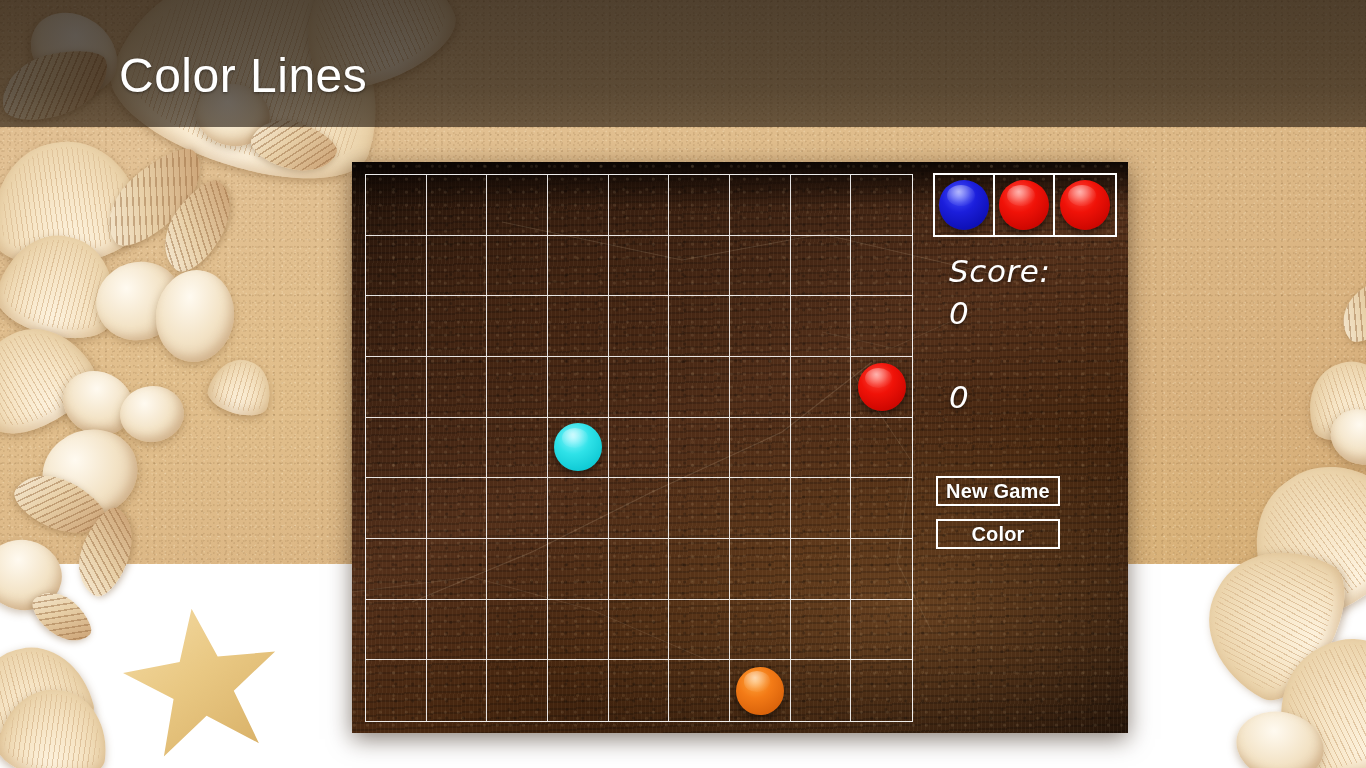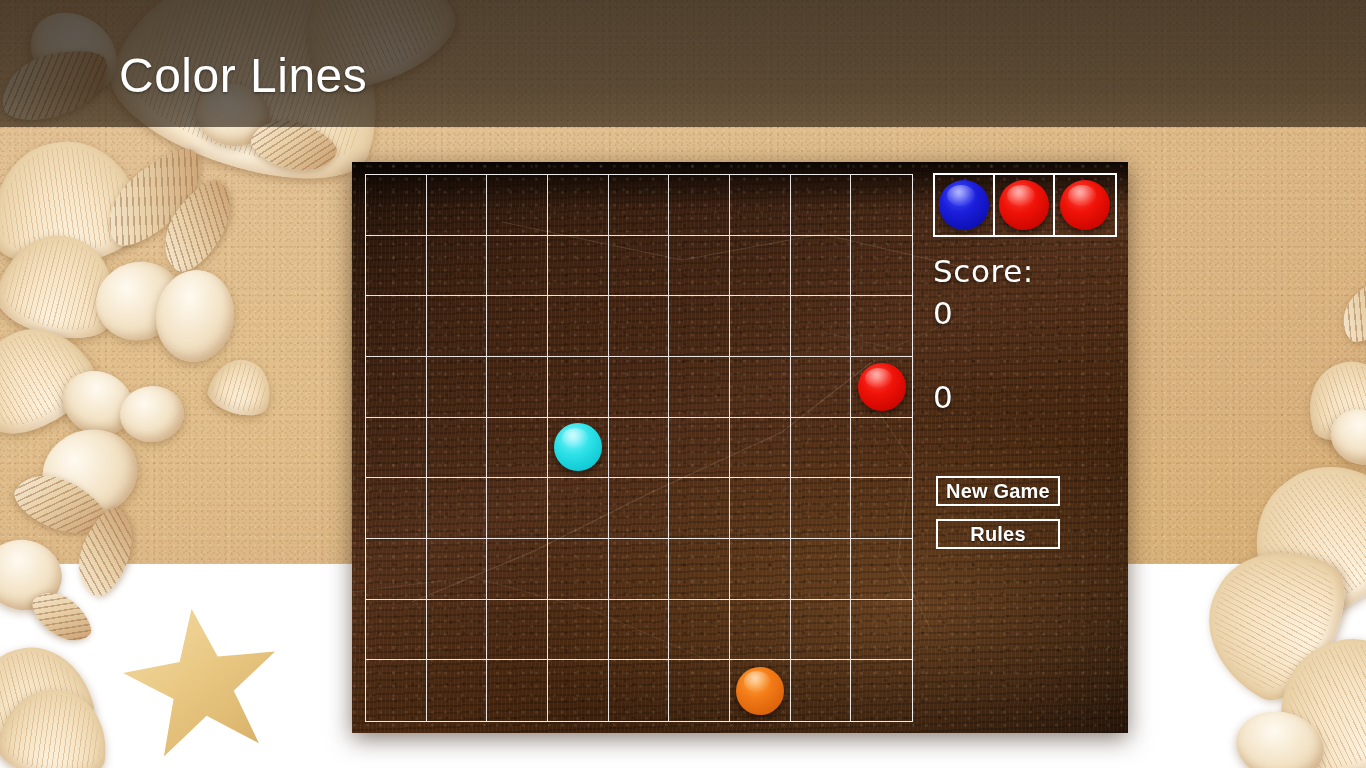--- a/index.html
+++ b/index.html
@@ -156,23 +156,23 @@
   }
   .next-cell{
     width:60px; height:60px;
     display:flex; align-items:center; justify-content:center;
     border-right:2px solid #ffffff;
   }
   .next-cell:last-child{ border-right:none; }
   .next-cell .ball{ width:50px; height:50px; }
 
   .score-line{
-    position:absolute; left:0px; color:#ffffff;
+    position:absolute; left:16px; color:#ffffff;
     font-family:"DejaVu Sans", sans-serif;
-    font-weight:400;
+    font-style:italic; font-weight:400;
     font-size:31px; line-height:1;
     letter-spacing:.6px;
     text-shadow:0 2px 4px rgba(0,0,0,.55);
     white-space:nowrap;
   }
   #score-label    { top:86px; }
   #score-value    { top:128px; }
   #topscore-label { top:170px; }
   #topscore-value { top:212px; }
 
@@ -345,16 +345,16 @@
           <div class="next-cell">
             <div class="ball red"></div>
           </div>
         </div>
 
       <div class="score-line" id="score-label">Score:</div>
       <div class="score-line" id="score-value">0</div>
       <div class="score-line" id="topscore-value">0</div>
 
       <div class="game-button" id="new-game-button">New Game</div>
-      <div class="game-button" id="rules-button">Rules</div>
+      <div class="game-button" id="rules-button">Color</div>
     </div>
   </div>
 </div>
 
 </body></html>

